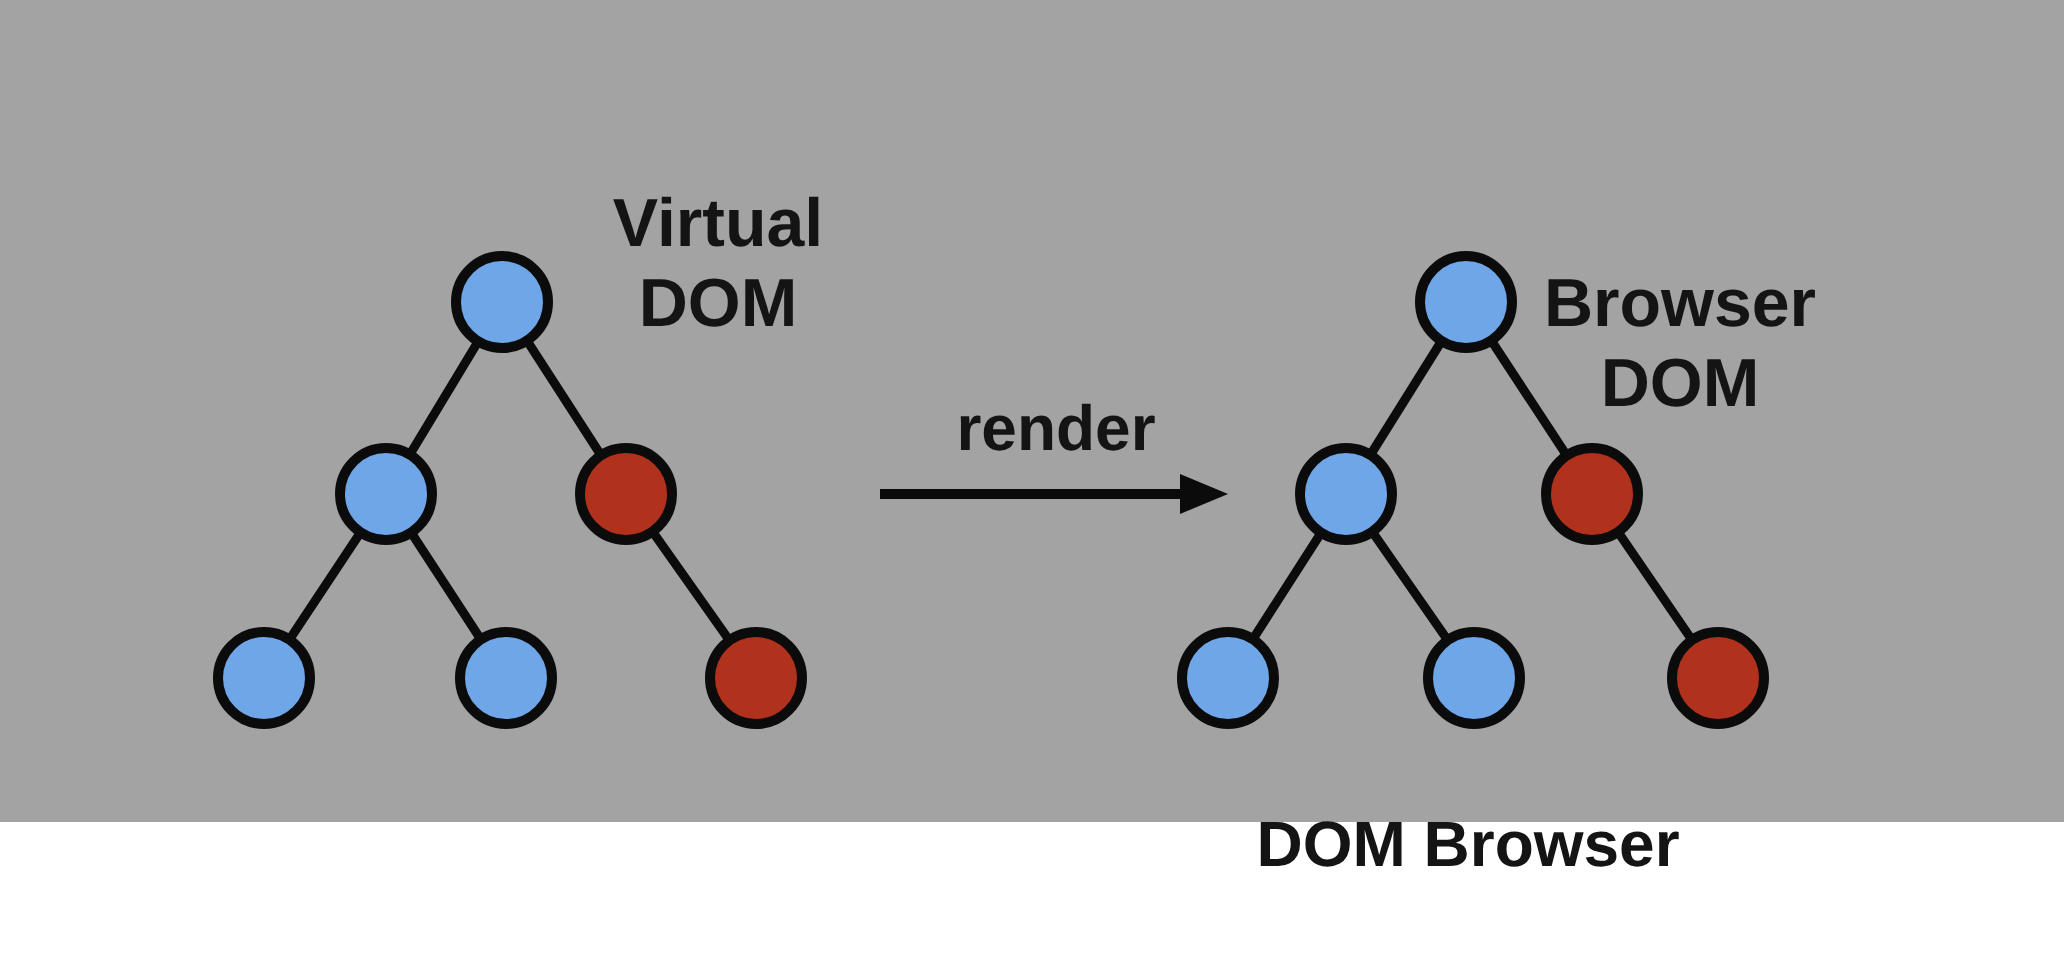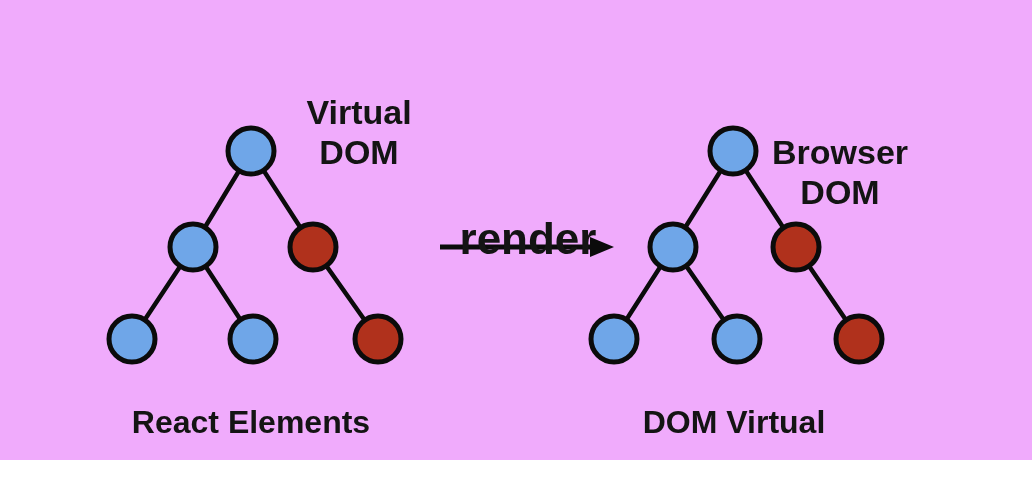--- a/index.html
+++ b/index.html
@@ -7,22 +7,22 @@
     padding: 0;
     width: 1032px;
     height: 488px;
     background: #ffffff;
     overflow: hidden;
     font-family: "Liberation Sans", sans-serif;
   }
   .canvas {
     position: relative;
     width: 1032px;
-    height: 460px;
-    background: #f0abfc;
+    height: 411px;
+    background: #a3a3a3;
   }
   svg.diagram {
     position: absolute;
     left: 0;
     top: 0;
   }
   .edge {
     stroke: #0b0b0b;
     stroke-width: 4.5;
     stroke-linecap: round;
@@ -47,23 +47,23 @@
   }
   .tree-title {
     width: 200px;
     font-size: 34px;
     line-height: 40px;
   }
   .tree-title-left  { left: 259px; top: 92px; }
   .tree-title-right { left: 740px; top: 92px; margin-top: 40px; }
   .render-label {
     left: 448px;
-    top: 214px;
+    top: 196px;
     width: 160px;
-    font-size: 44px;
+    font-size: 32px;
   }
   .caption {
     width: 260px;
     font-size: 32px;
   }
   .caption-left  { left: 121px; top: 404px; }
   .caption-right { left: 604px; top: 404px; }
 </style>
 </head>
 <body>
@@ -113,17 +113,16 @@
     <div>DOM</div>
   </div>
 
   <div class="label tree-title tree-title-right">
     <div>Browser</div>
     <div>DOM</div>
   </div>
 
   <div class="label render-label">render</div>
 
-  <div class="label caption caption-left">React Elements</div>
 
-  <div class="label caption caption-right">DOM Virtual</div>
+  <div class="label caption caption-right">DOM Browser</div>
 
 </div>
 
 </body></html>

